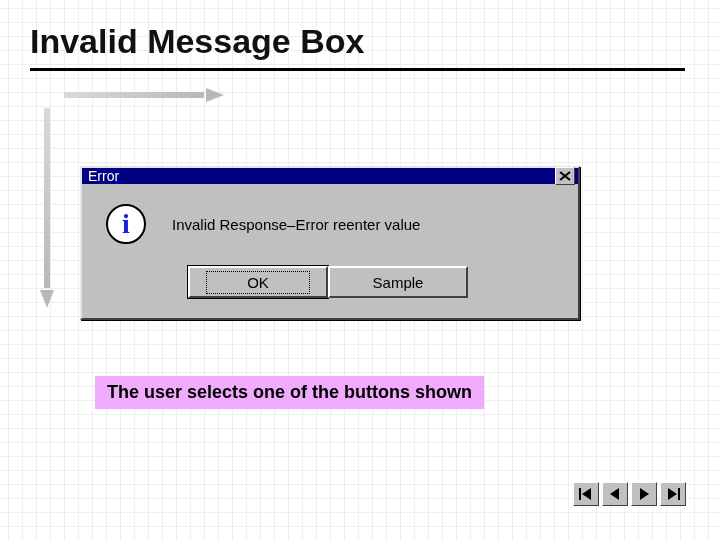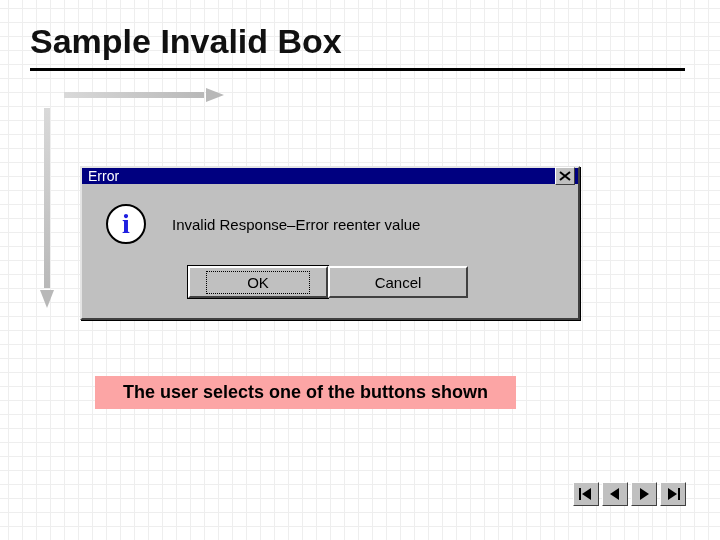--- a/index.html
+++ b/index.html
@@ -168,22 +168,22 @@
   }
   .win-btn.default .inner {
     border: 1px dotted #000;
     padding: 2px 40px;
   }
 
   .caption-box {
     position: absolute;
     top: 376px;
     left: 95px;
-    background: #fca5a5;
-    padding: 6px 28px;
+    background: #f0abfc;
+    padding: 6px 12px;
     font-weight: 700;
     font-size: 18px;
     font-family: "Verdana", sans-serif;
     color: #000;
   }
 
   .nav {
     position: absolute;
     bottom: 34px;
     right: 34px;
@@ -201,21 +201,21 @@
     display: flex; align-items: center; justify-content: center;
     cursor: default;
   }
   .nav-btn svg { display: block; }
 </style>
 </head>
 <body>
 
 <div class="grid"></div>
 
-<div class="slide-title">Sample Invalid Box</div>
+<div class="slide-title">Invalid Message Box</div>
 <div class="slide-title-line"></div>
 
 <div class="arrow-h">
   <div class="shaft"></div>
     <div class="head"></div>
 </div>
 <div class="arrow-v">
   <div class="shaft"></div>
     <div class="head"></div>
 </div>
@@ -235,21 +235,21 @@
     <div class="info-icon">
         <span>i</span>
       </div>
     <div class="dlg-msg">Invalid Response–Error reenter value</div>
   </div>
   <div class="dlg-buttons">
     <div class="win-btn default">
       <span class="inner">OK</span>
     </div>
     <div class="win-btn">
-      <span>Cancel</span>
+      <span>Sample</span>
     </div>
   </div>
 </div>
 
 <div class="caption-box">The user selects one of the buttons shown</div>
 
 <div class="nav">
   <div class="nav-btn">
     <span>
       <svg width="14" height="12" viewBox="0 0 14 12">

